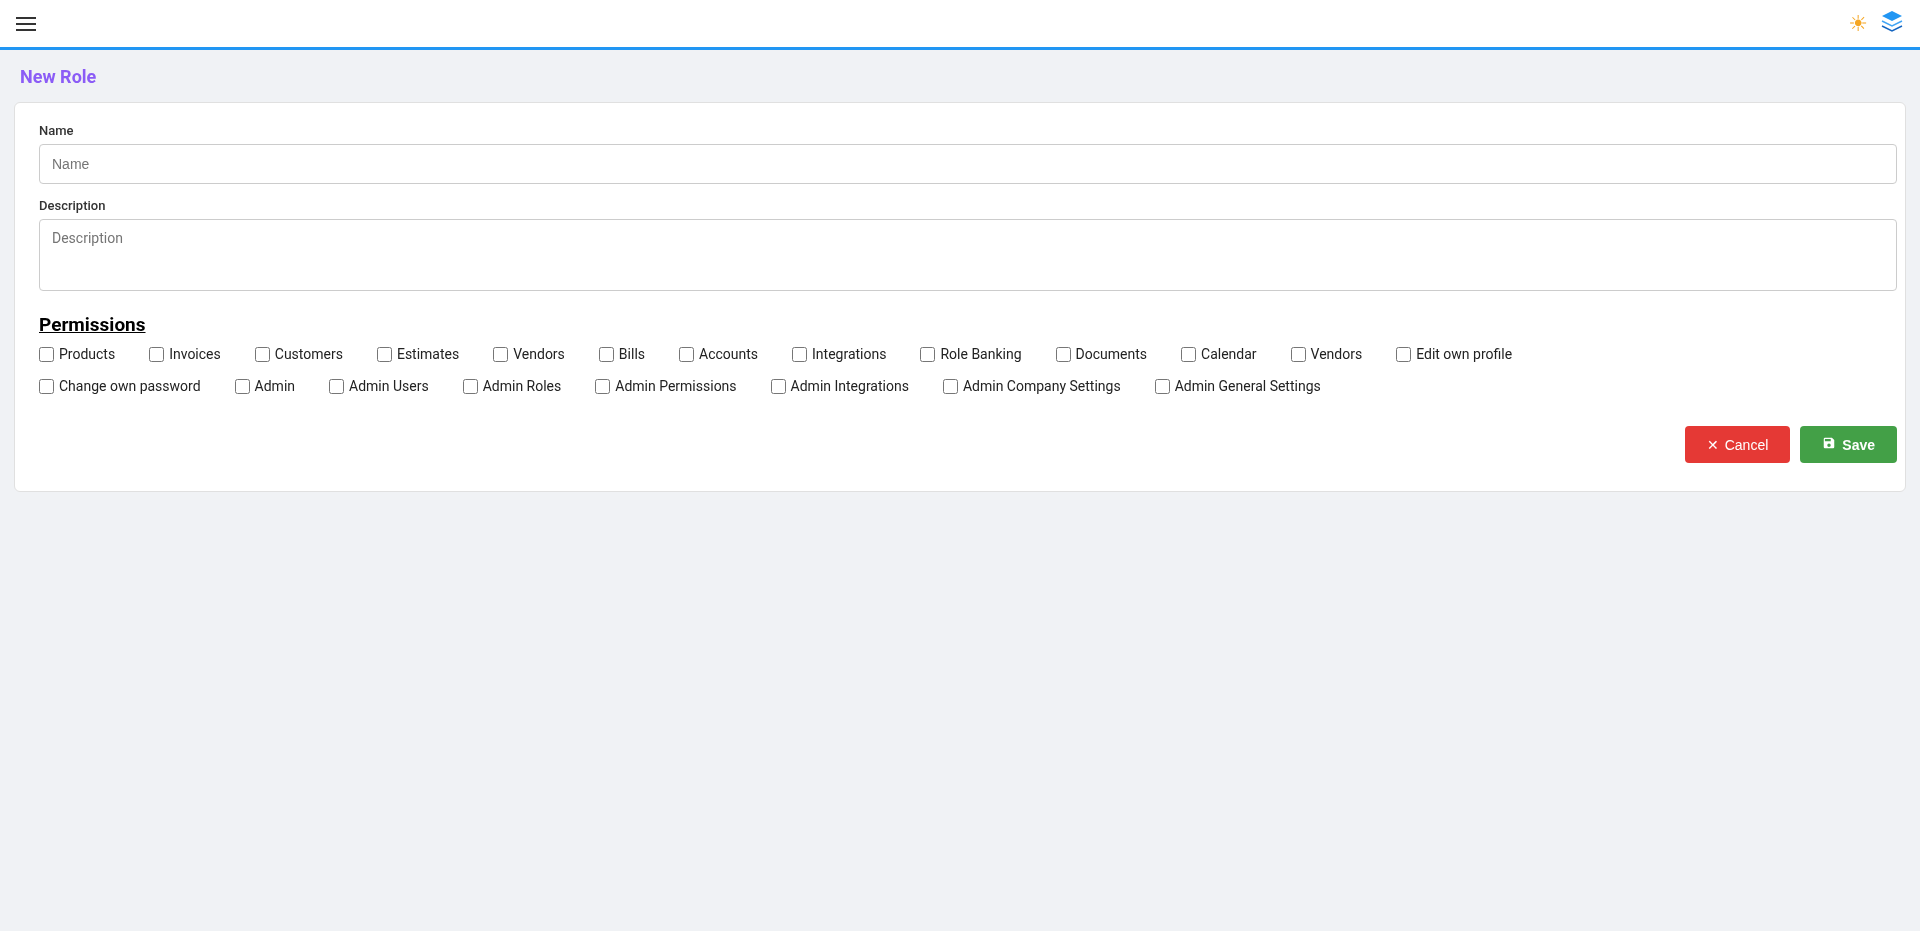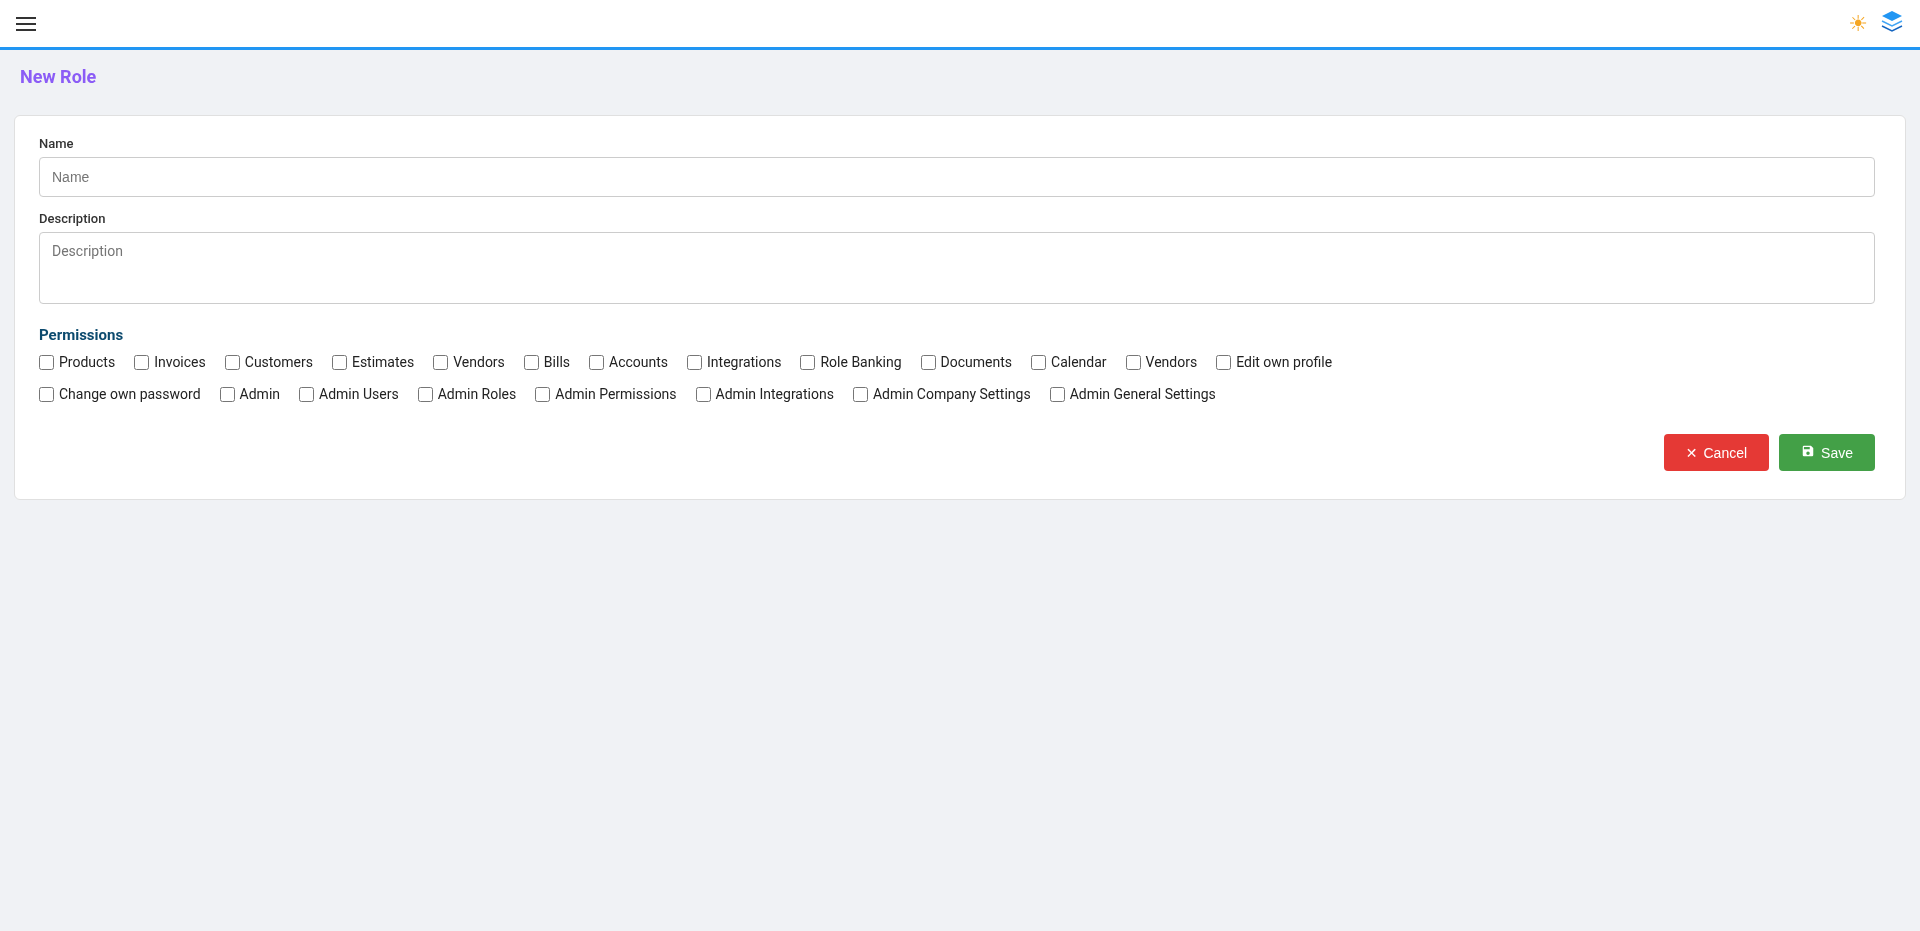--- a/index.html
+++ b/index.html
@@ -63,22 +63,22 @@
       font-size: 18px;
       font-weight: 700;
       color: #8b5cf6;
       padding: 16px 20px 12px 20px;
     }
 
     .form-card {
       background: #ffffff;
       border: 1px solid #e0e0e0;
       border-radius: 6px;
-      margin: 16px 14px;
-      padding: 20px 30px 28px 24px;
+      margin: 3px 14px;
+      padding: 20px 8px 28px 24px;
     }
 
     .field-label {
       font-size: 13px;
       font-weight: 500;
       color: #333;
       margin-bottom: 6px;
     }
 
     .name-input {
@@ -100,31 +100,32 @@
       border-radius: 4px;
       padding: 10px 12px;
       font-size: 14px;
       color: #999;
       outline: none;
       resize: none;
       font-family: inherit;
     }
 
     .permissions-title {
-      font-size: 15px;
+      font-size: 19px;
       font-weight: 700;
-      color: #0c4a6e;
+      color: #000000;
       margin: 18px 0 10px 0;
+      text-decoration: underline;
     }
 
     .permissions-row {
       display: flex;
       flex-wrap: wrap;
       align-items: center;
-      gap: 1px;
+      gap: 16px;
       margin-bottom: 8px;
     }
 
     .perm-item {
       display: flex;
       align-items: center;
       gap: 5px;
       margin-right: 18px;
       margin-bottom: 8px;
     }
@@ -165,21 +166,21 @@
       gap: 6px;
     }
 
     .btn-save {
       background-color: #43a047;
       color: #fff;
       border: none;
       border-radius: 4px;
       padding: 10px 22px;
       font-size: 14px;
-      font-weight: 400;
+      font-weight: 700;
       cursor: pointer;
       display: flex;
       align-items: center;
       gap: 6px;
       text-align: right;
     }
   </style>
 </head>
 <body>
 

